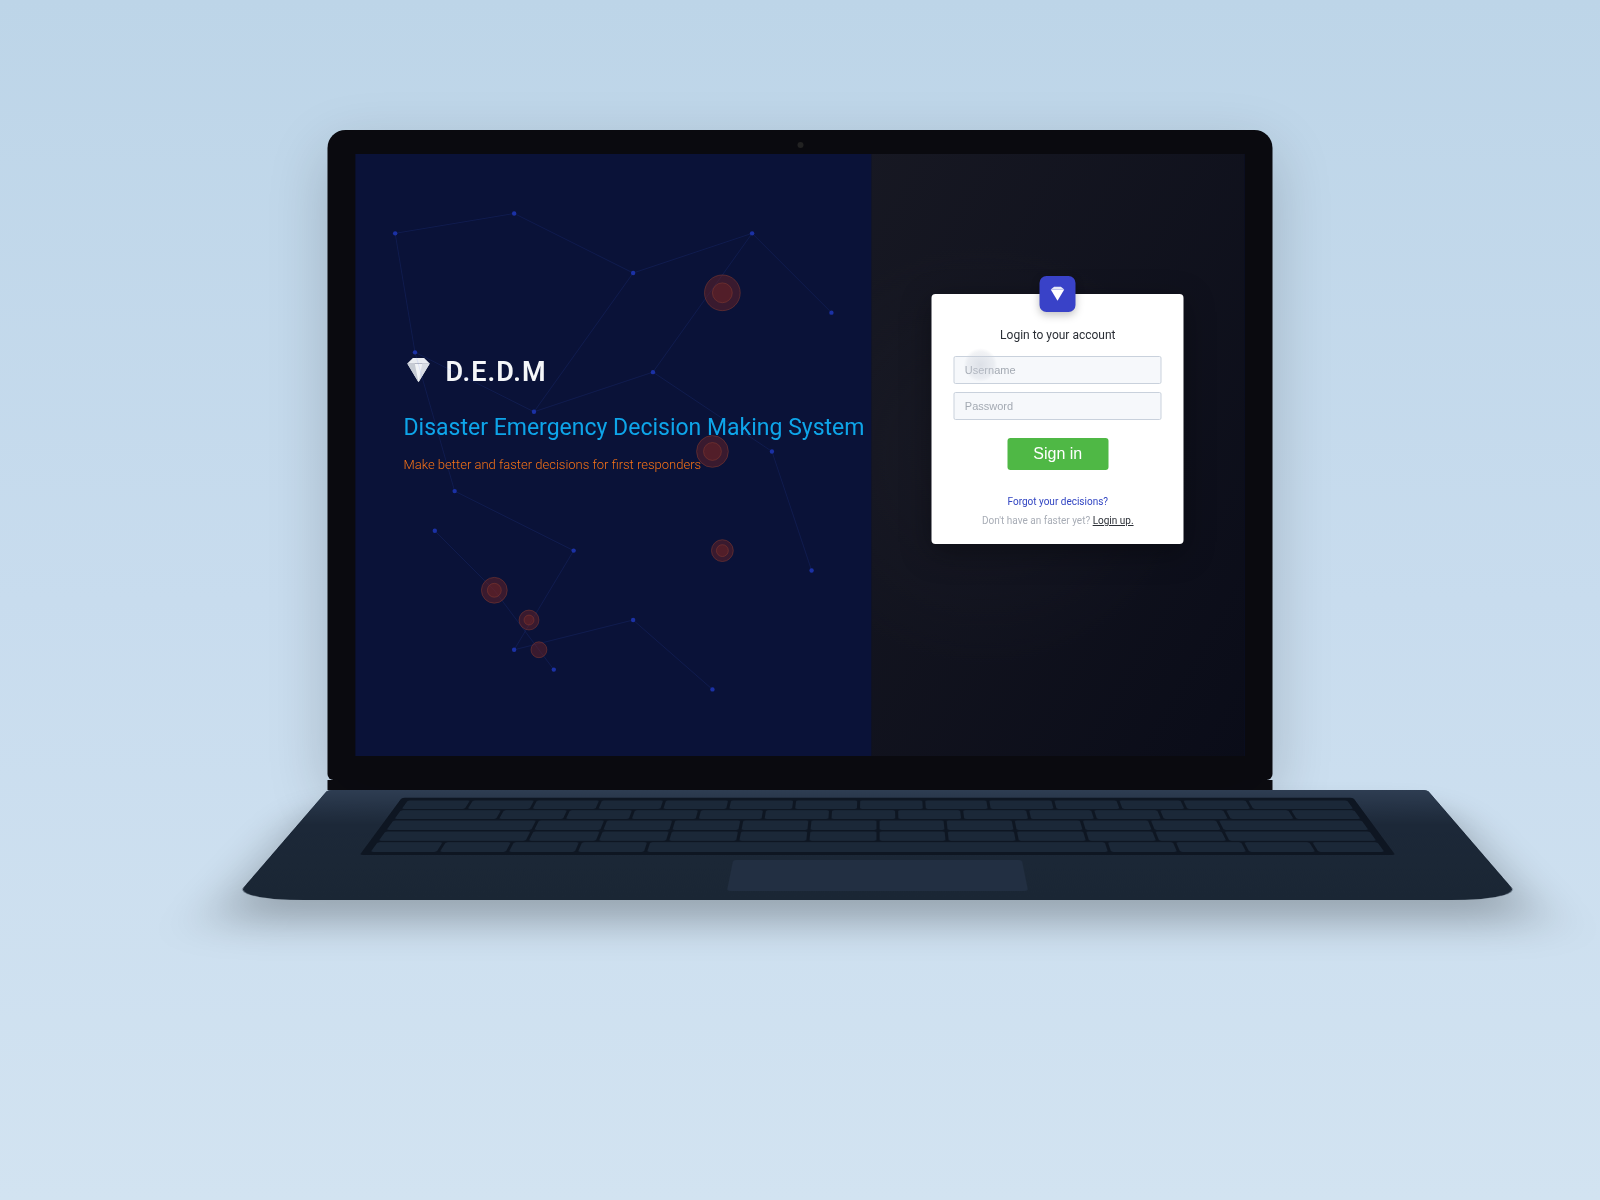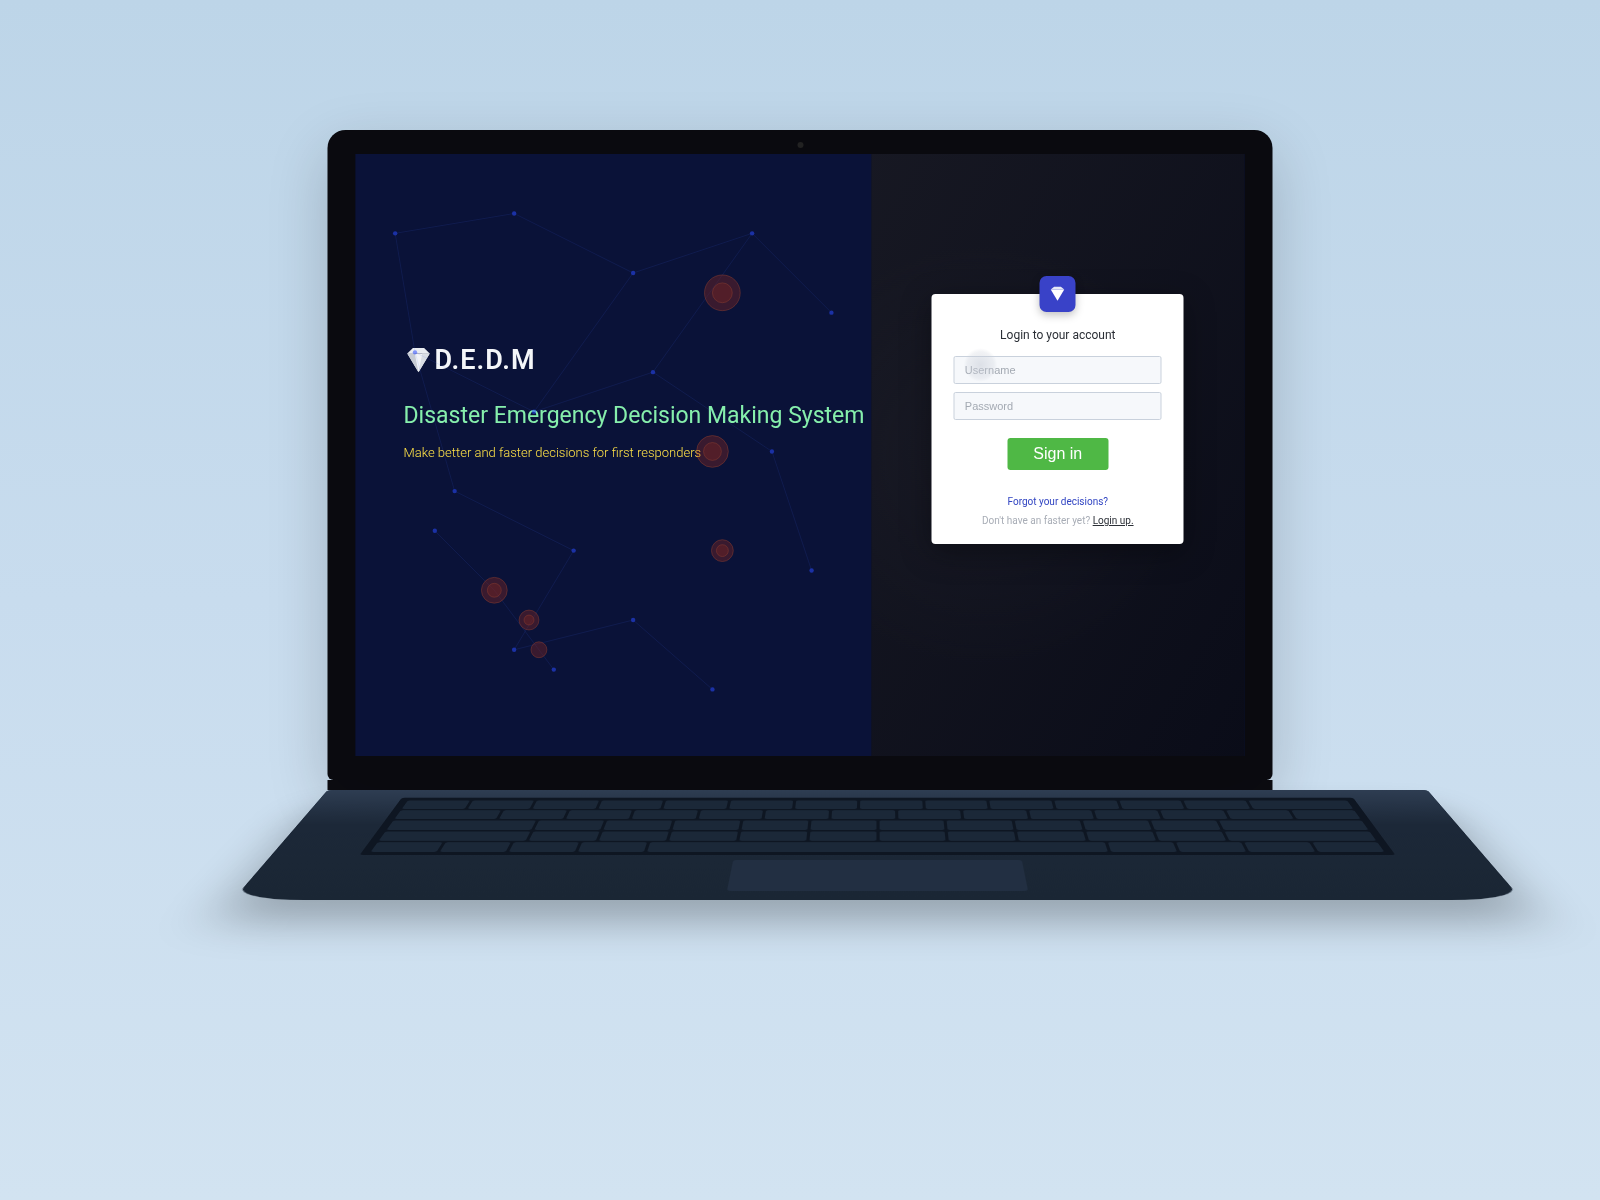--- a/index.html
+++ b/index.html
@@ -148,45 +148,46 @@
     stroke-width: 1;
   }
   .netmap line {
     stroke: rgba(70,110,255,0.35);
     stroke-width: 0.6;
   }
 
   
   .brand-row {
     display: flex;
-    align-items: flex-end;
-    gap: 1px;
+    align-items: flex-start;
+    gap: 12px;
     margin-bottom: 26px;
+    margin-top: 12px;
   }
   .brand-logo {
     width: 30px;
     height: 30px;
     display: flex;
     align-items: center;
     justify-content: center;
   }
   .brand-name {
     color: #f4f6f9;
     font-size: 27px;
     font-weight: 600;
     letter-spacing: 1px;
   }
   .headline {
-    color: #86efac;
+    color: #0ea5e9;
     font-size: 23px;
     font-weight: 400;
     margin-bottom: 16px;
   }
   .tagline {
-    color: #fde047;
+    color: #f97316;
     font-size: 13px;
     font-weight: 300;
   }
 
   
   .login-card {
     width: 252px;
     background: #ffffff;
     border-radius: 4px;
     box-shadow: 0 8px 30px rgba(0,0,0,0.35);

